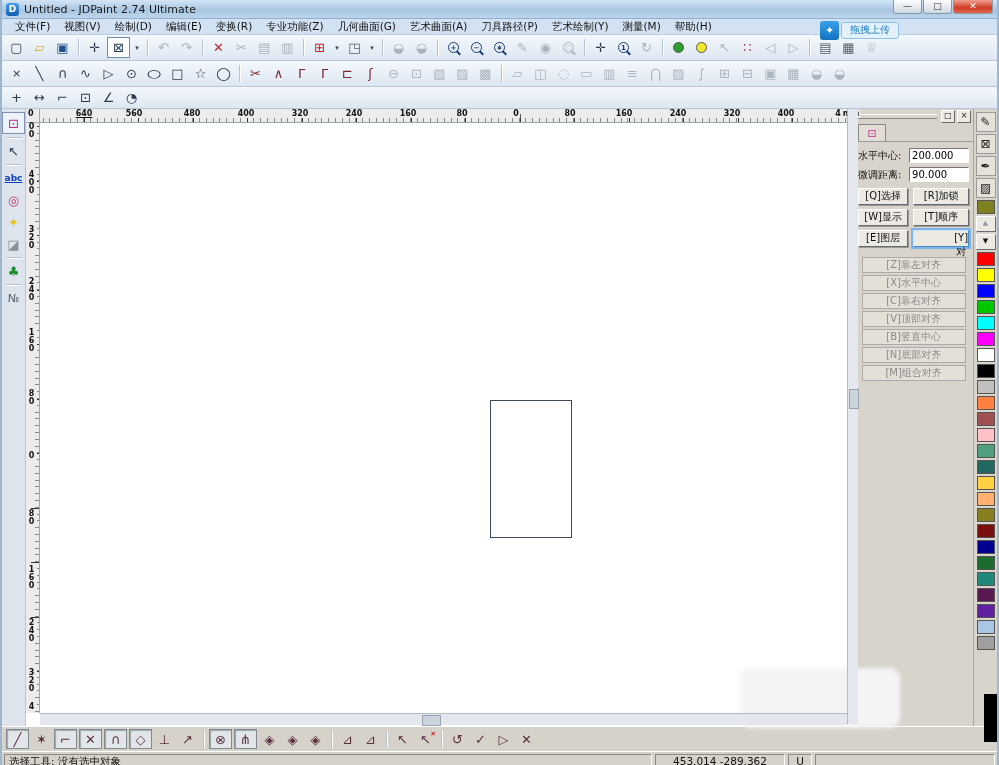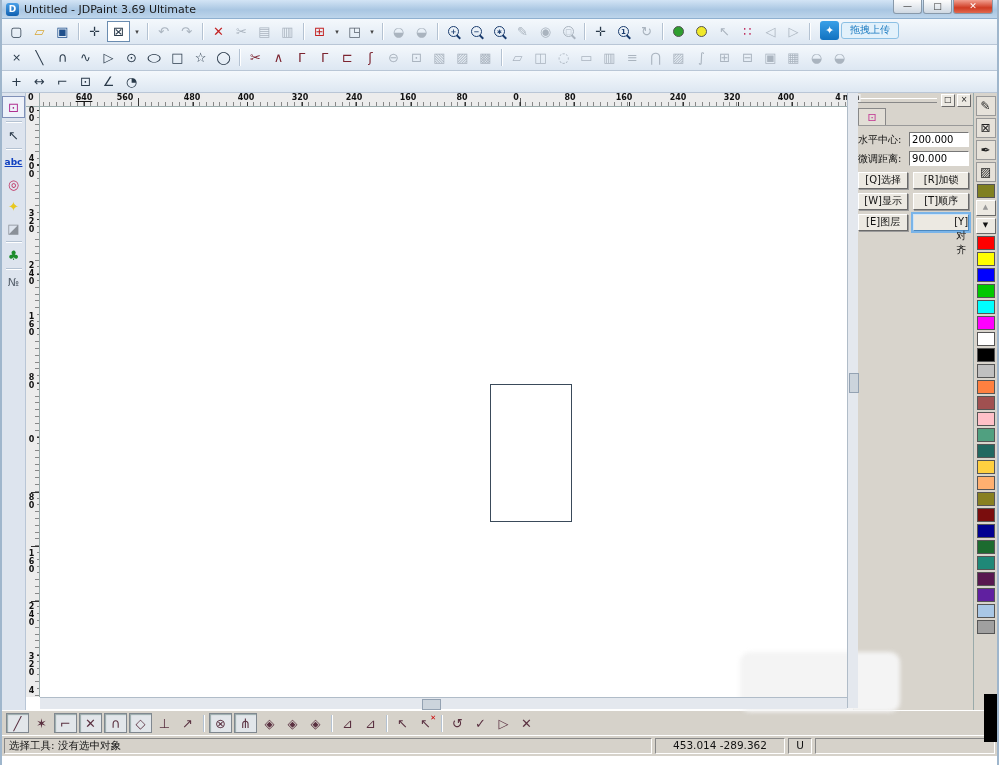--- a/index.html
+++ b/index.html
@@ -125,28 +125,42 @@
     color:#1a7ac0;font-size:10px;line-height:14px;padding:0 8px;text-align:center;}
   .artifact{position:absolute;right:0;bottom:23px;width:13px;height:48px;background:#000;}
 </style>
 </head>
 <body>
 
 <div id="app">
 
   <div class="titlebar">
     <div class="applogo">D</div>
-    <div class="apptitle">Untitled - JDPaint 3.69 Ultimate</div>
+    <div class="apptitle">Untitled - JDPaint 2.74 Ultimate</div>
     <div class="winbtns">
       <div class="winbtn">—</div>
       <div class="winbtn">□</div>
       <div class="winbtn close">✕</div>
     </div>
   </div>
 
+  <div class="menubar">
+      <span class="menu-item">文件(F)</span>
+      <span class="menu-item">视图(V)</span>
+      <span class="menu-item">绘制(D)</span>
+      <span class="menu-item">编辑(E)</span>
+      <span class="menu-item">变换(R)</span>
+      <span class="menu-item">专业功能(Z)</span>
+      <span class="menu-item">几何曲面(G)</span>
+      <span class="menu-item">艺术曲面(A)</span>
+      <span class="menu-item">刀具路径(P)</span>
+      <span class="menu-item">艺术绘制(Y)</span>
+      <span class="menu-item">测量(M)</span>
+      <span class="menu-item">帮助(H)</span>
+    </div>
 
   <div class="upload">
     <div class="upicon">✦</div>
     <div class="uplabel">拖拽上传</div>
   </div>
 
   <div id="tb1" class="tbar">
       <span class="ic">▢</span>
       <span class="ic folder">▱</span>
       <span class="ic blue">▣</span>
@@ -269,21 +283,21 @@
         <span class="hsep"></span>
         <span class="ic green">♣</span>
         <span class="hsep"></span>
         <span class="ic small dark">№</span>
       </div>
 
     <div class="workarea">
       <div class="hruler" id="hruler">
           <span class="hlab" style="left: 11px;">0</span>
           <span class="hlab" style="left: 58px; text-decoration: underline;">640</span>
-          <span class="hlab" style="left: 99px;">560</span>
+          <span class="hlab" style="left: 108px;">560</span>
           <span class="hlab" style="left: 166px;">480</span>
           <span class="hlab" style="left: 220px;">400</span>
           <span class="hlab" style="left: 274px;">320</span>
           <span class="hlab" style="left: 328px;">240</span>
           <span class="hlab" style="left: 382px;">160</span>
           <span class="hlab" style="left: 436px;">80</span>
           <span class="hlab" style="left: 490px;">0</span>
           <span class="hlab" style="left: 544px;">80</span>
           <span class="hlab" style="left: 598px;">160</span>
           <span class="hlab" style="left: 652px;">240</span>
@@ -358,20 +372,29 @@
               <input value="90.000" style="">
             </div>
           </div>
         <div class="pbtns" id="pbtns">
             <div class="qbtn">[Q]选择</div>
             <div class="qbtn">[R]加锁</div>
             <div class="qbtn">[W]显示</div>
             <div class="qbtn">[T]顺序</div>
             <div class="qbtn">[E]图层</div>
             <div class="qbtn active">[Y]对齐</div>
+          </div>
+        <div class="palign" id="palign">
+            <div class="abtn">[Z]靠左对齐</div>
+            <div class="abtn">[X]水平中心</div>
+            <div class="abtn">[C]靠右对齐</div>
+            <div class="abtn">[V]顶部对齐</div>
+            <div class="abtn">[B]竖直中心</div>
+            <div class="abtn">[N]底部对齐</div>
+            <div class="abtn">[M]组合对齐</div>
           </div>
       </div>
     </div>
 
     <div class="palette" id="palette">
         <div class="pal-ic">✎</div>
         <div class="pal-ic">⊠</div>
         <div class="pal-ic">✒</div>
         <div class="pal-ic">▨</div>
         <div class="swatch" style="background: rgb(128, 128, 32);"></div>

